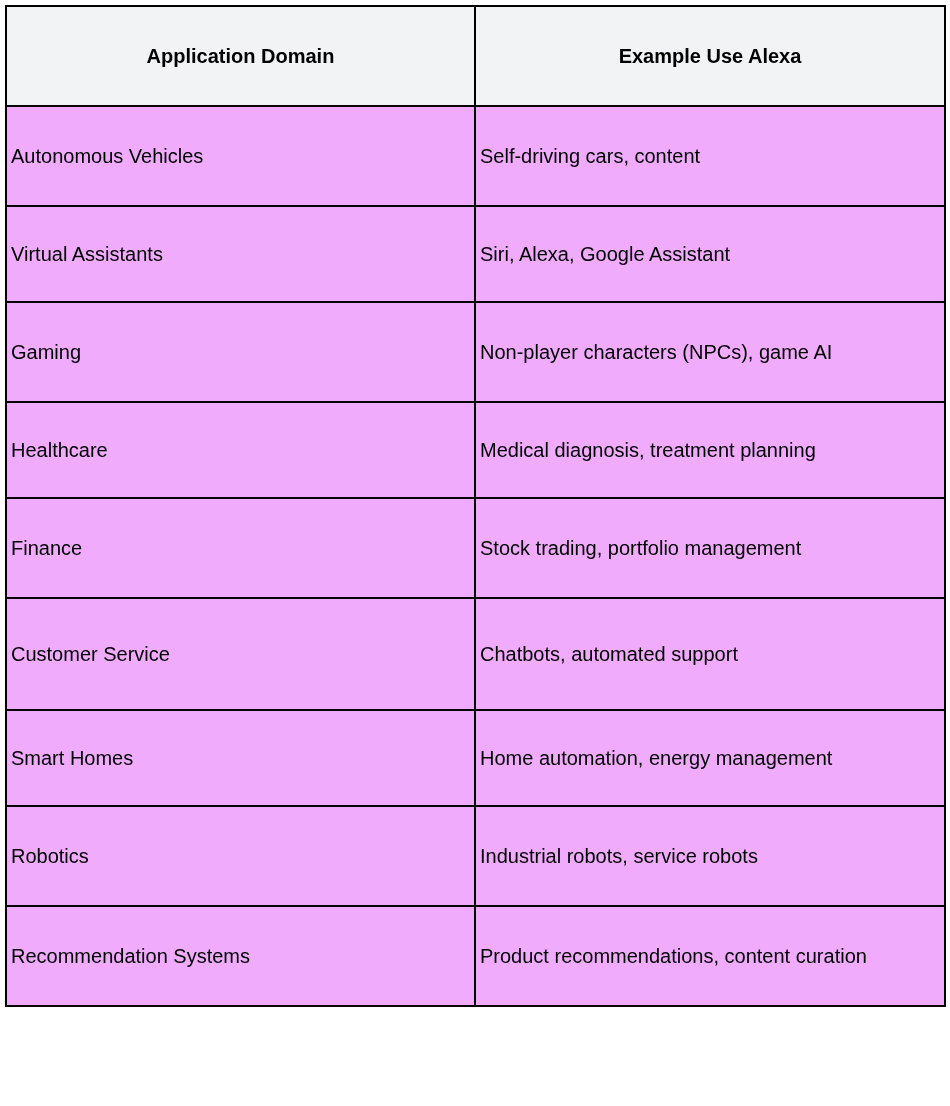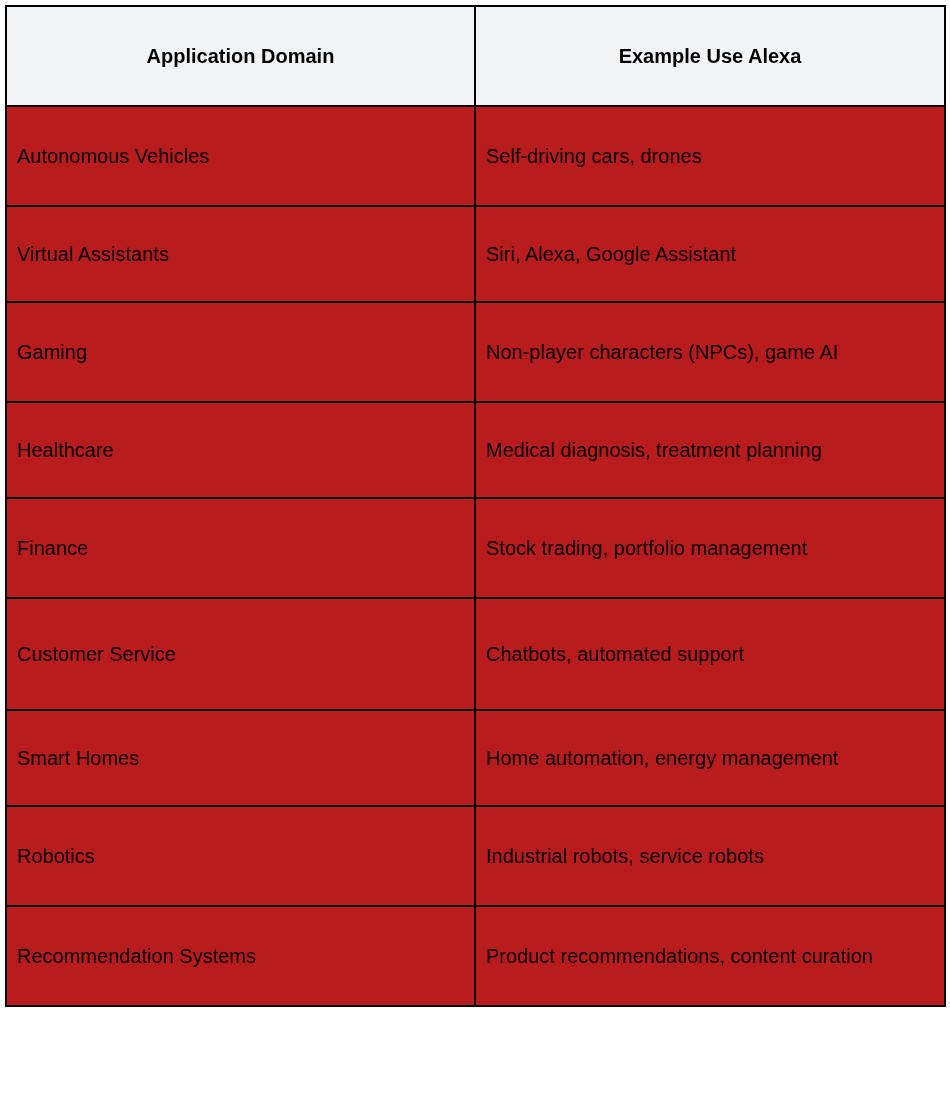--- a/index.html
+++ b/index.html
@@ -11,32 +11,32 @@
     table-layout: fixed;
     font-family: "Liberation Sans", sans-serif;
     font-size: 20px;
     color: #000;
   }
   col.c1 { width: 469px; }
   col.c2 { width: 470px; }
   th, td {
     border: 2px solid #000;
     height: 96px;
-    padding: 0 10px;
+    padding: 0 4px;
     vertical-align: middle;
     box-sizing: border-box;
     margin-top: 40px;
   }
   th {
     background: #f2f3f5;
     font-weight: bold;
     text-align: center;
     height: 100px;
   }
-  td { text-align: left; background: #b91c1c; }
+  td { text-align: left; background: #f0abfc; }
   tr.fade td {
     background: linear-gradient(#ffffff 0%, #ffffff 40%, #ececec 100%);
   }
 </style>
 </head>
 <body>
 
 <div class="wrap">
   <table>
     <colgroup>
@@ -45,21 +45,21 @@
       </colgroup>
     <thead>
       <tr>
         <th>Application Domain</th>
         <th>Example Use Alexa</th>
       </tr>
     </thead>
     <tbody>
       <tr style="height:100px">
         <td>Autonomous Vehicles</td>
-        <td>Self-driving cars, drones</td>
+        <td>Self-driving cars, content</td>
       </tr>
       <tr style="height:84px">
         <td>Virtual Assistants</td>
         <td>Siri, Alexa, Google Assistant</td>
       </tr>
       <tr style="height:100px">
         <td>Gaming</td>
         <td>Non-player characters (NPCs), game AI</td>
       </tr>
       <tr style="height:76px">

